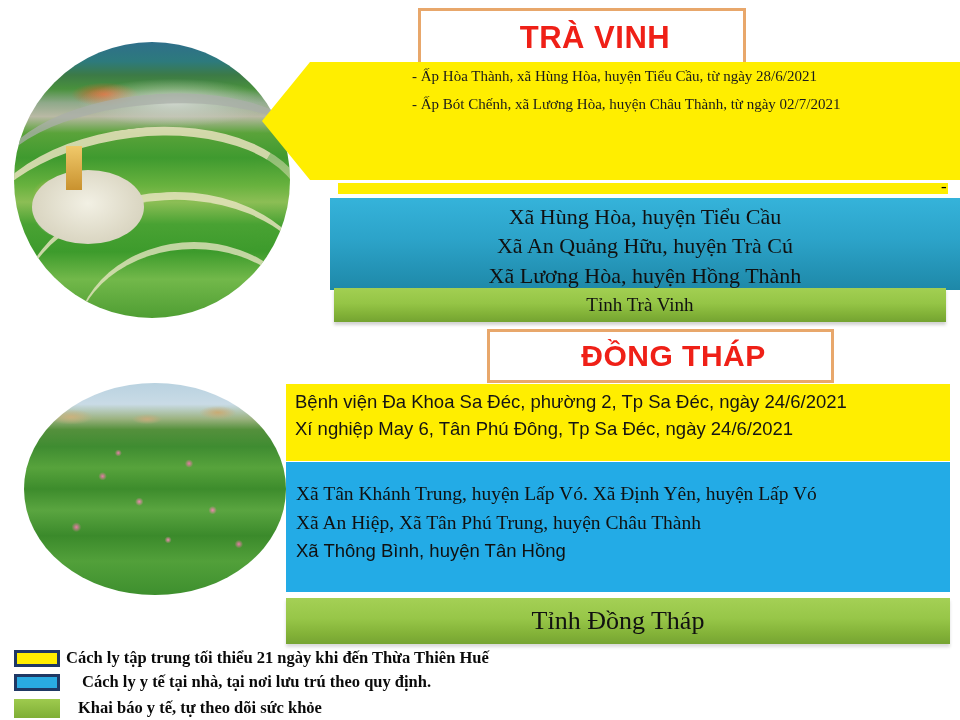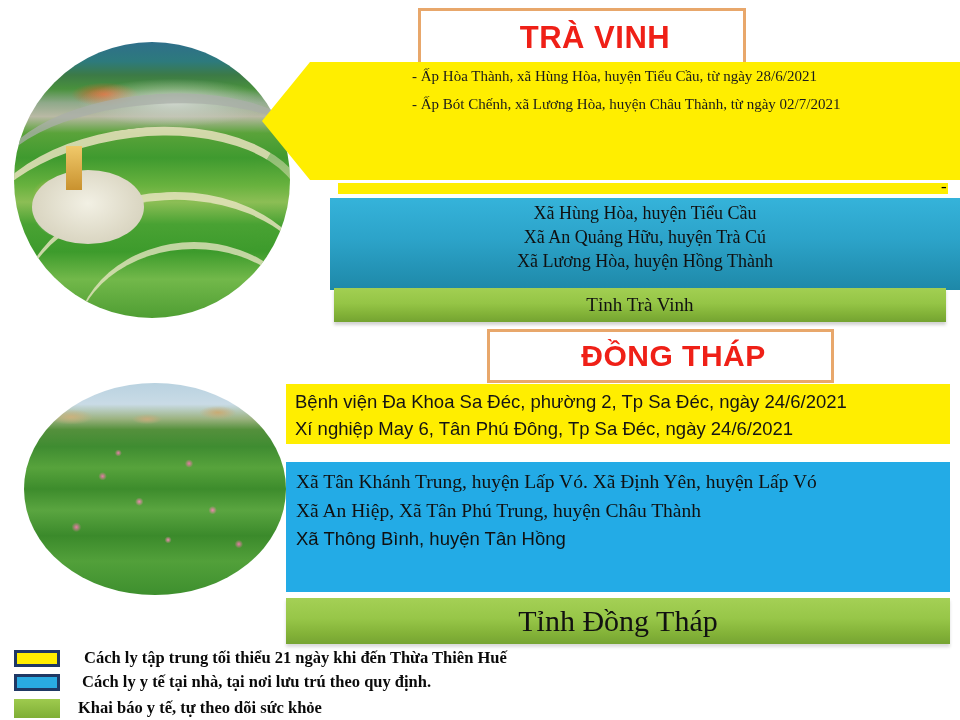--- a/index.html
+++ b/index.html
@@ -127,76 +127,76 @@
   #strip-dash{
     position:absolute;left:941px;top:181px;width:10px;height:12px;
     color:#000;font-size:17px;line-height:12px;font-family:"Liberation Serif",serif;
   }
 
   
   #box-tv-blue{
     position:absolute;left:330px;top:198px;width:630px;height:92px;
     background:linear-gradient(180deg,#35b3da 0%,#2ca3c9 45%,#2392b4 80%,#1e88a8 100%);
     color:#101010;
-    font-size:18px;
+    font-size:22px;
     line-height:1.33;
     text-align:center;
     padding-top:4px;box-sizing:border-box;
   }
   #box-tv-blue div{margin:0;}
 
   
   #bar-tv-green{
     position:absolute;left:334px;top:288px;width:612px;height:34px;
     background:linear-gradient(180deg,#a2cf52 0%,#95c546 45%,#81b137 78%,#74a331 100%);
     color:#111;font-size:19px;text-align:center;line-height:33px;
     box-shadow:0 3px 3px rgba(0,0,0,.18);
   }
 
   
   #box-dt-yellow{
-    position:absolute;left:286px;top:384px;width:664px;height:60px;
+    position:absolute;left:286px;top:384px;width:664px;height:77px;
     background:#ffee00;
     color:#141414;
     font-family:"Liberation Sans", sans-serif;
     font-size:18.5px;line-height:1.48;
     padding:4px 6px 0 9px;box-sizing:border-box;
   }
   #box-dt-yellow div{margin:0;}
 
   
   #box-dt-blue{
     position:absolute;left:286px;top:462px;width:664px;height:130px;
     background:#23abe6;
     color:#101010;
     font-size:19.5px;line-height:1.47;
-    padding:6px 6px 0 10px;box-sizing:border-box;
+    padding:18px 6px 0 10px;box-sizing:border-box;
   }
   #box-dt-blue div{margin:0;}
   #box-dt-blue div.sans{font-family:"Liberation Sans", sans-serif;font-size:18.5px;}
 
   
   #bar-dt-green{
     position:absolute;left:286px;top:598px;width:664px;height:46px;
     background:linear-gradient(180deg,#a4d055 0%,#97c648 45%,#83b238 78%,#76a432 100%);
-    color:#111;font-size:30px;text-align:center;line-height:46px;
+    color:#111;font-size:26px;text-align:center;line-height:46px;
     box-shadow:0 3px 3px rgba(0,0,0,.15);
   }
 
   
   .legend{position:absolute;left:14px;top:648px;width:640px;}
   .legend-row{position:absolute;display:flex;align-items:center;}
   .legend-sw{width:46px;height:17px;flex:0 0 auto;}
   .legend-sw.bordered{border:3px solid #1f3864;box-sizing:border-box;}
   .legend-txt{
     font-family:"Liberation Serif", serif;
     font-weight:bold;color:#0a0a0a;font-size:16.5px;white-space:nowrap;
   }
   #legend-row-0{left:0px;top:0px;}
-  #legend-row-0 .legend-txt{margin-left:24px;}
+  #legend-row-0 .legend-txt{margin-left:6px;}
   #legend-row-1{left:0px;top:24px;}
   #legend-row-1 .legend-txt{margin-left:22px;}
   #legend-row-2{left:0px;top:50px;}
   #legend-row-2 .legend-sw{height:19px;}
   #legend-row-2 .legend-txt{margin-left:18px;}
 </style>
 </head>
 <body>
 
 <div class="stage">

